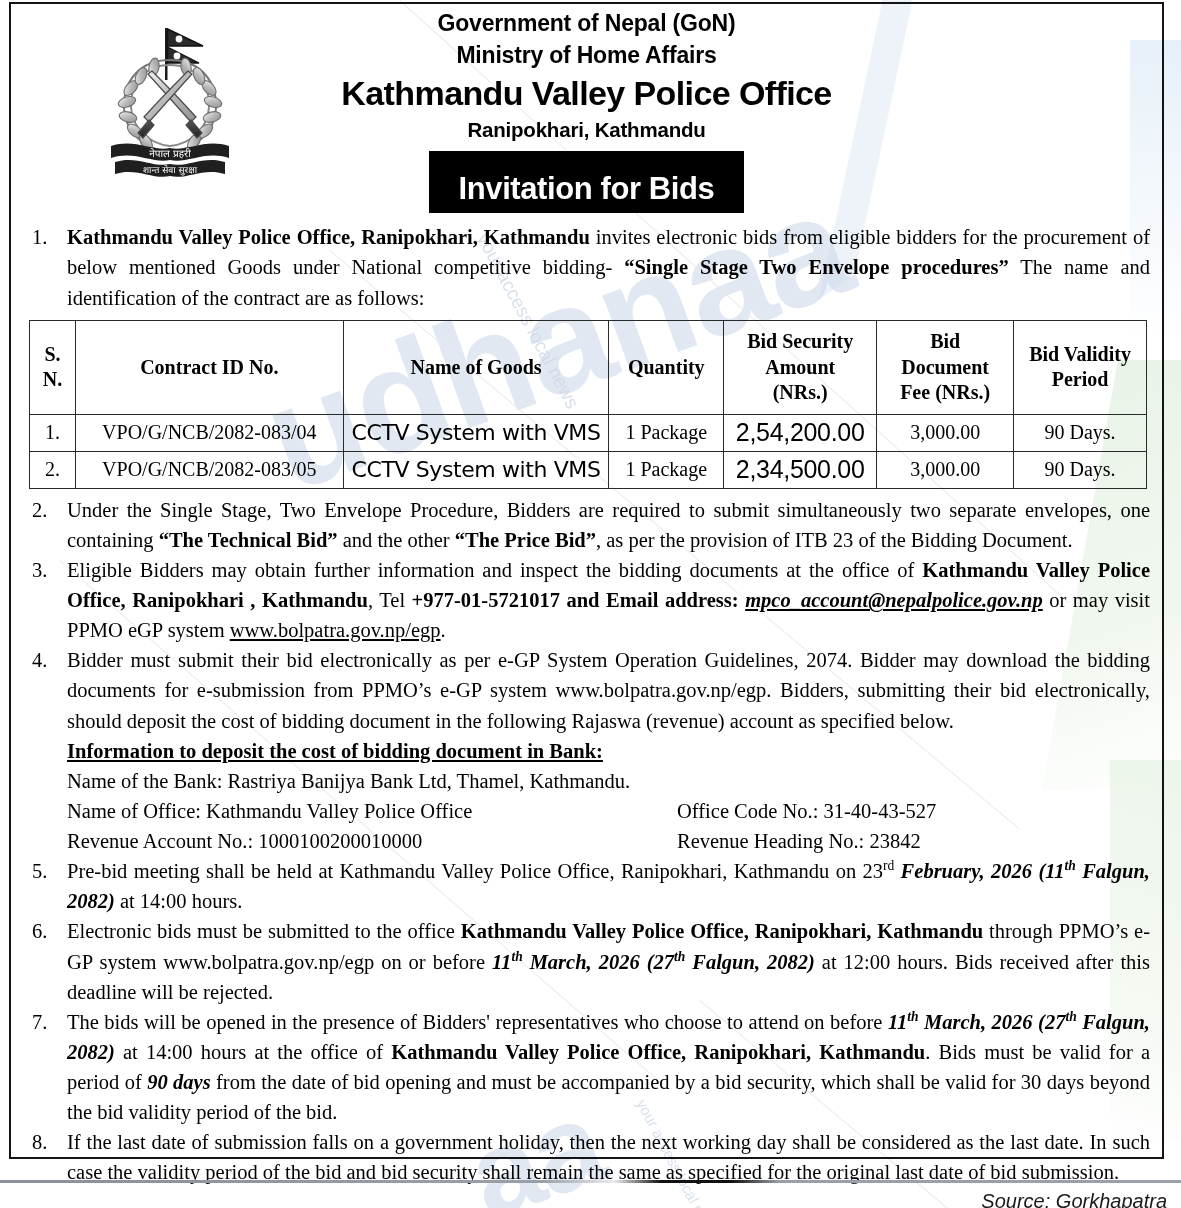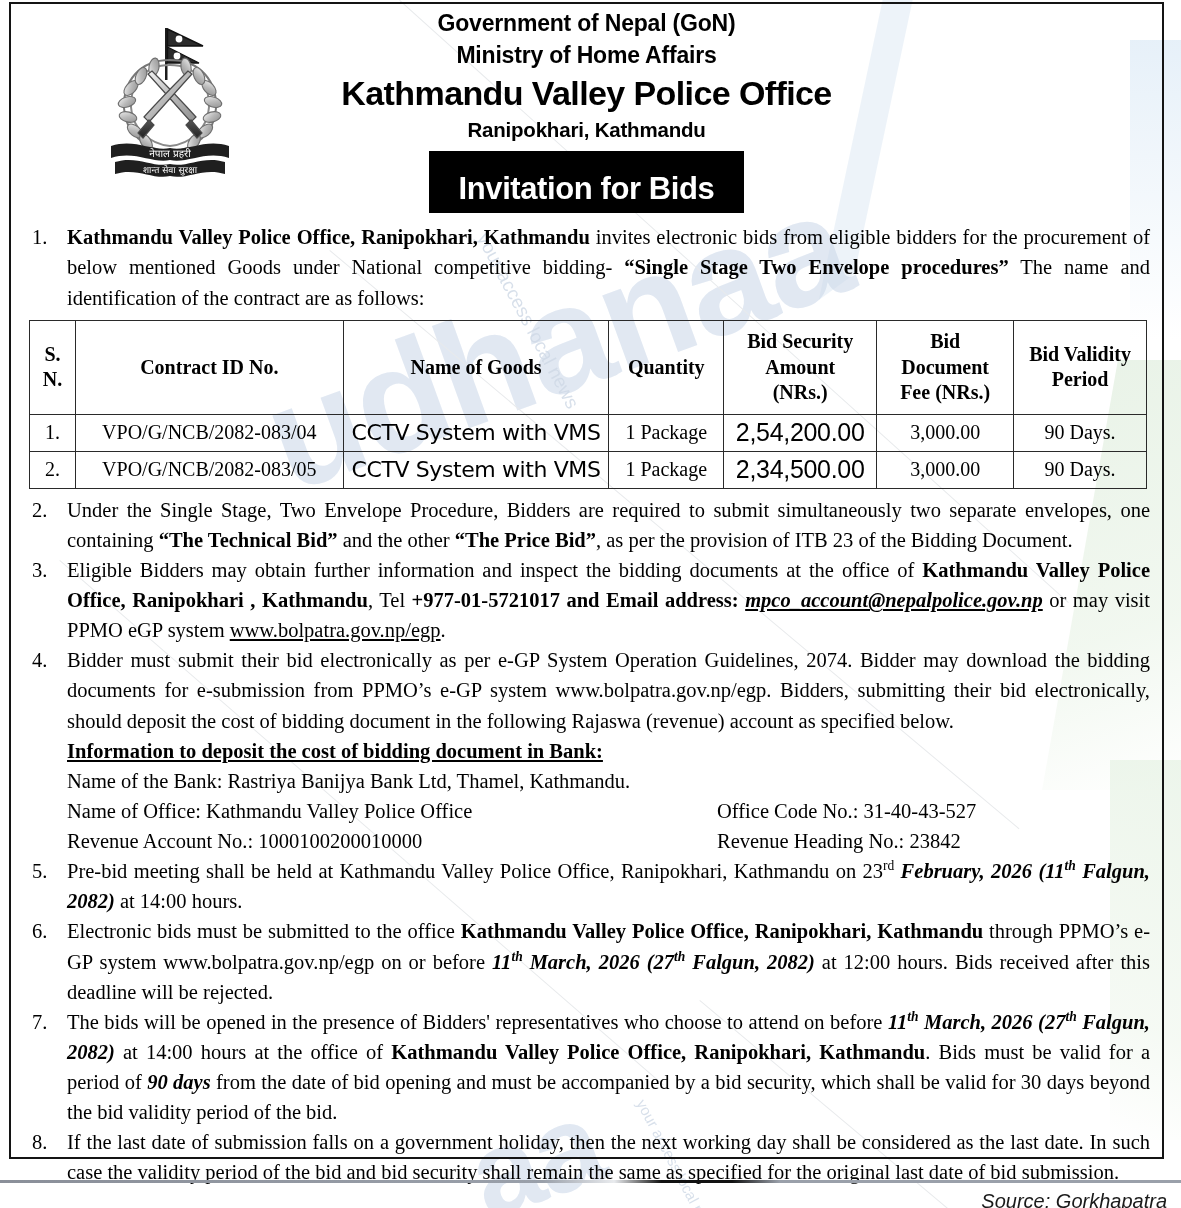--- a/index.html
+++ b/index.html
@@ -170,21 +170,21 @@
   b, strong { font-weight: bold; }
   .u { text-decoration: underline; }
   .bi { font-weight: bold; font-style: italic; }
   .biu { font-weight: bold; font-style: italic; text-decoration: underline; }
   .bu { font-weight: bold; text-decoration: underline; }
 
   
   .bank-block { font-size: 20.5px; line-height: 1.47; margin-left: 44px; }
   .bank-row { display: flex; }
   .bank-row .c1 { width: 610px; flex: 0 0 610px; }
-  .bank-row .c2 { flex: 1 1 auto; margin-left: 40px; }
+  .bank-row .c2 { flex: 1 1 auto; }
 
   
   #bid-table {
     width: 1118px;
     border-collapse: collapse;
     margin: 7px 0 6px 6px;
     font-size: 19.5px;
     background: transparent;
   }
   #bid-table th, #bid-table td {

